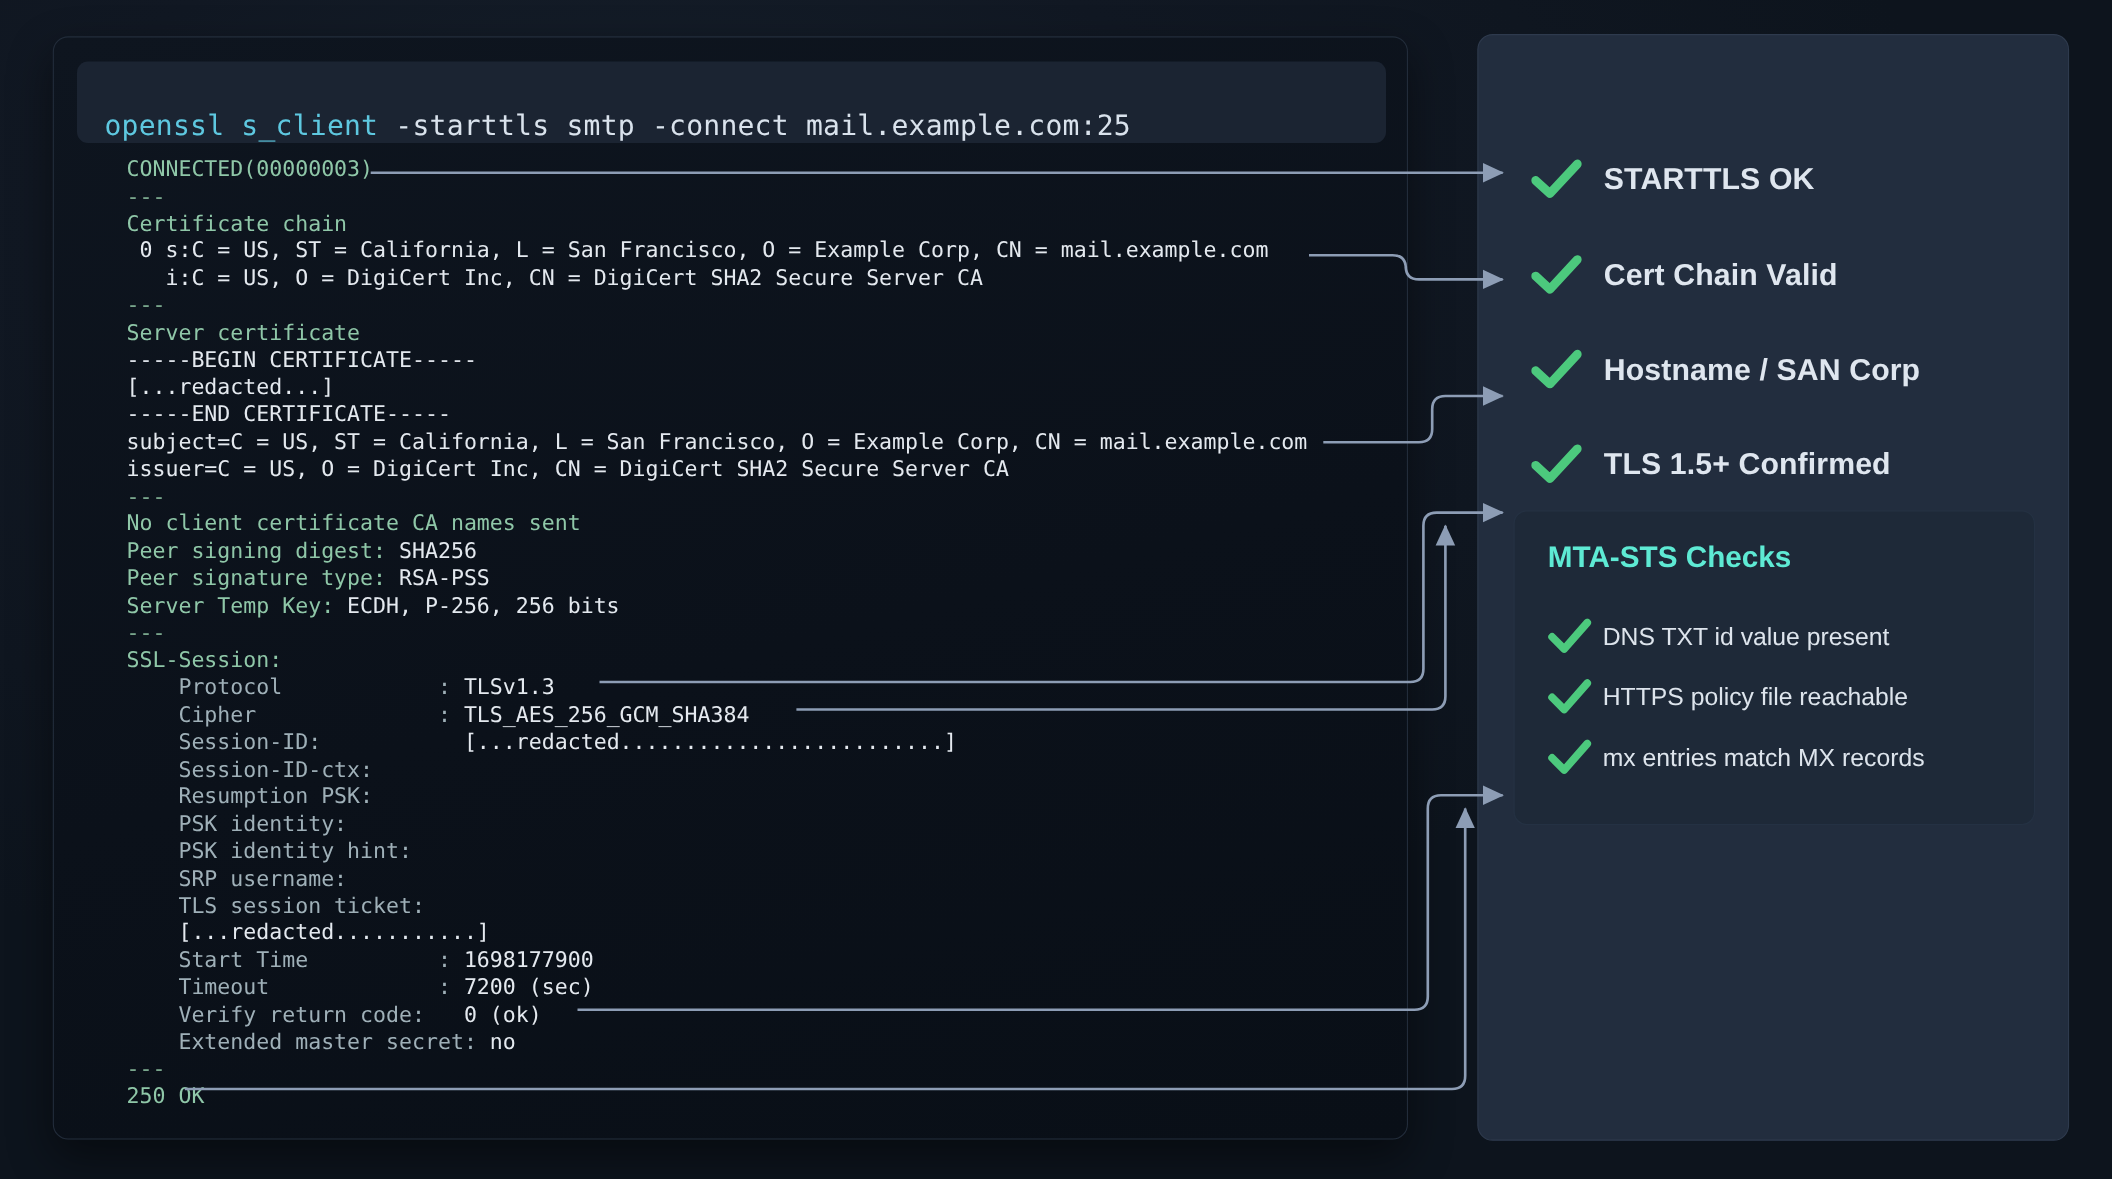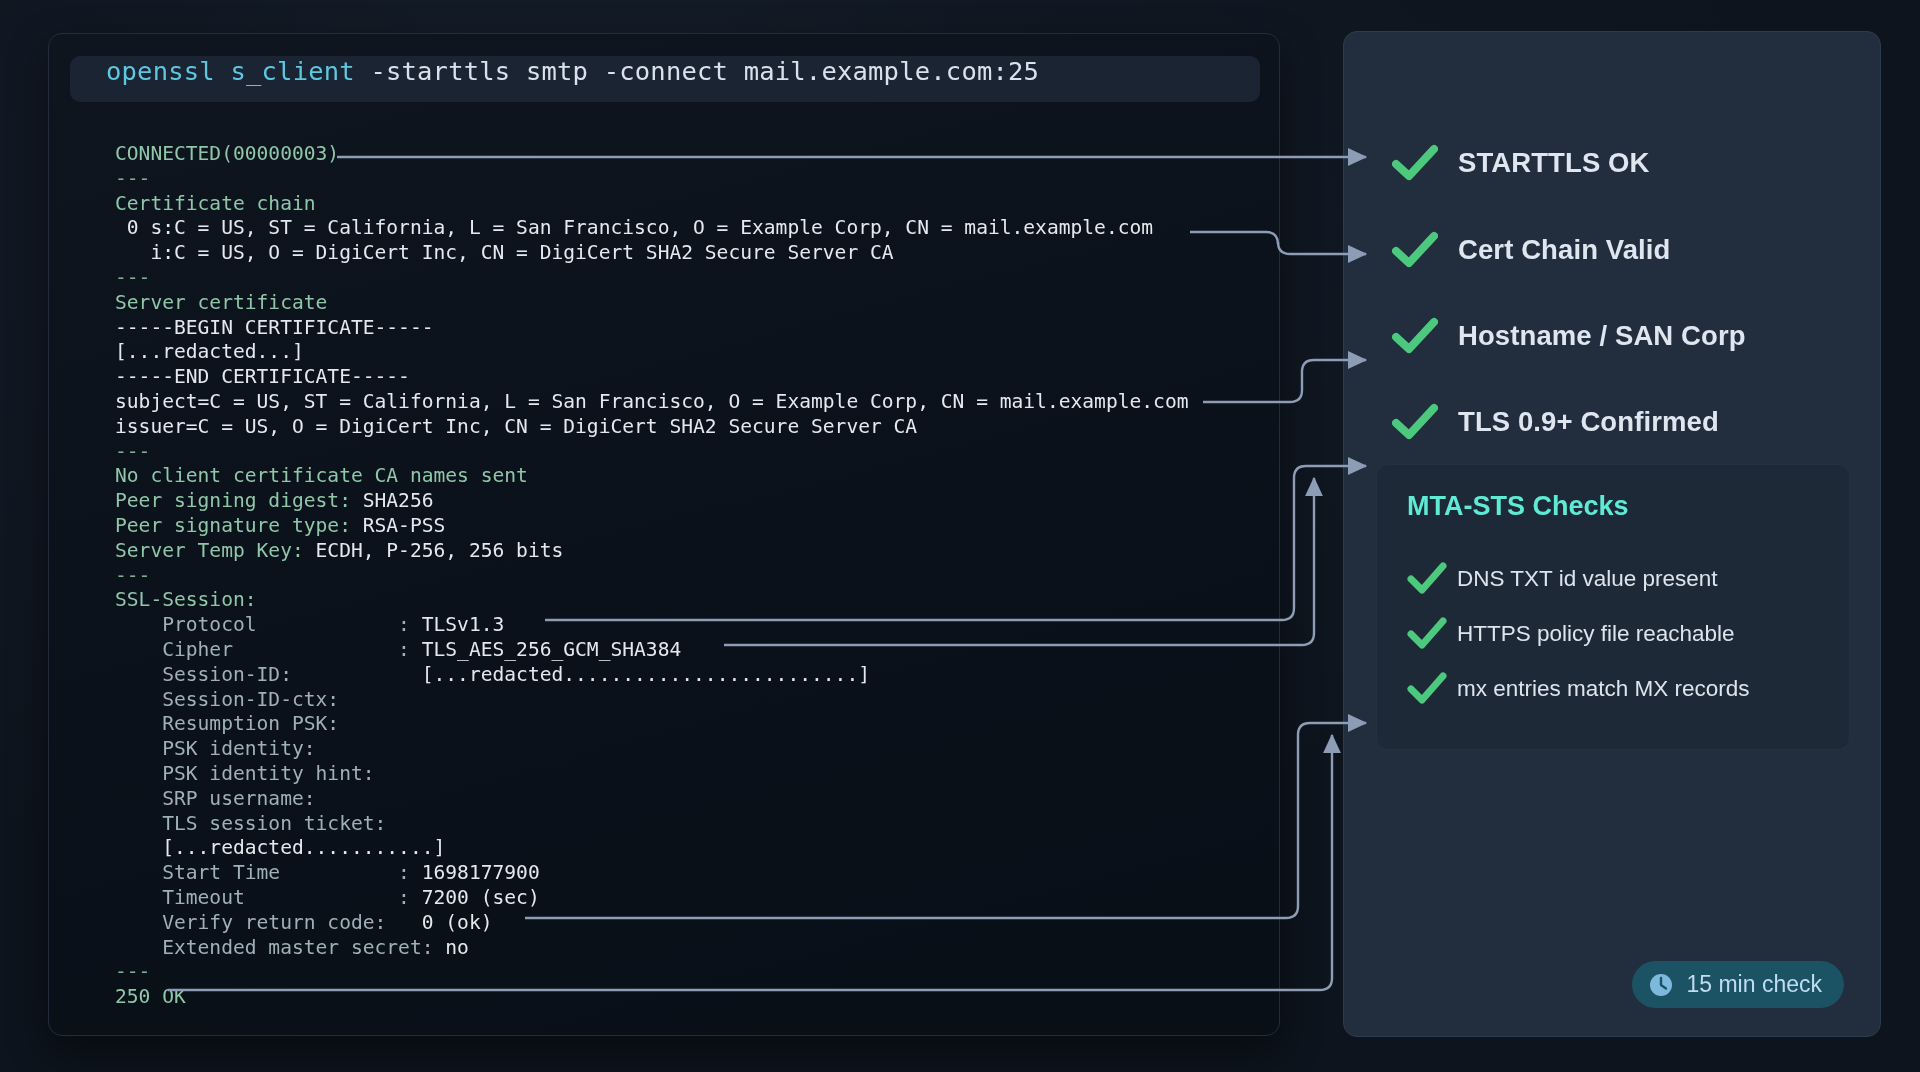--- a/index.html
+++ b/index.html
@@ -31,26 +31,26 @@
     box-shadow: 0 16px 40px rgba(0,0,0,.45);
     z-index: 3;
     overflow: hidden;
   }
 
   #command-bar {
     position: absolute;
     left: 21px;
     top: 22px;
     width: 1190px;
-    height: 46px;
+    height: 74px;
     background: #1b2432;
     border-radius: 10px;
     display: flex;
-    align-items: flex-start;
-    padding-left: 36px;
+    align-items: flex-end;
+    padding-left: 25px;
   }
 
   .cmd {
     font-family: "DejaVu Sans Mono", monospace;
     font-size: 25.5px;
     letter-spacing: 0.2px;
     white-space: pre;
   }
   .cmd-prog { color: #5ec8e0; }
   .cmd-rest { color: #d9e2ec; }
@@ -207,21 +207,21 @@
     <svg class="tick" viewBox="0 0 46 38">
       <path d="M4 20 L17 32 L42 5" fill="none" stroke="#4cc97d" stroke-width="8" stroke-linecap="round" stroke-linejoin="round"></path>
     </svg>
     <span class="check-label">Hostname / SAN Corp</span>
   </div>
 
   <div class="check-row r3">
     <svg class="tick" viewBox="0 0 46 38">
       <path d="M4 20 L17 32 L42 5" fill="none" stroke="#4cc97d" stroke-width="8" stroke-linecap="round" stroke-linejoin="round"></path>
     </svg>
-    <span class="check-label">TLS 0.9+ Confirmed</span>
+    <span class="check-label">TLS 1.5+ Confirmed</span>
   </div>
 
   <div id="mta-card">
     <div id="mta-title">MTA-STS Checks</div>
 
     <div class="mta-row m0">
       <svg class="mta-tick" viewBox="0 0 40 33">
         <path d="M4 17 L15 28 L36 4" fill="none" stroke="#4cc97d" stroke-width="7" stroke-linecap="round" stroke-linejoin="round"></path>
       </svg>
       <span class="mta-label">DNS TXT id value present</span>
@@ -235,27 +235,20 @@
     </div>
 
     <div class="mta-row m2">
       <svg class="mta-tick" viewBox="0 0 40 33">
         <path d="M4 17 L15 28 L36 4" fill="none" stroke="#4cc97d" stroke-width="7" stroke-linecap="round" stroke-linejoin="round"></path>
       </svg>
       <span class="mta-label">mx entries match MX records</span>
     </div>
   </div>
 
-  <div id="badge">
-    <svg width="26" height="26" viewBox="0 0 26 26">
-      <circle cx="13" cy="13" r="11" fill="#7db8dd"></circle>
-      <path d="M13 6 L13 13 L18 16.5" fill="none" stroke="#1c5364" stroke-width="2.4" stroke-linecap="round" stroke-linejoin="round"></path>
-    </svg>
-    <span id="badge-text">15 min check</span>
-  </div>
 </div>
 
 <svg id="connectors" viewBox="0 0 1920 1072">
   <defs>
     <marker id="arrow" markerWidth="9" markerHeight="9" refX="7.5" refY="4.5" orient="auto" markerUnits="strokeWidth">
       <path d="M0,0.8 L8,4.5 L0,8.2 z" fill="#8d9db5"></path>
     </marker>
   </defs>
   <g fill="none" stroke="#8d9db5" stroke-width="2.4" marker-end="url(#arrow)">
 

